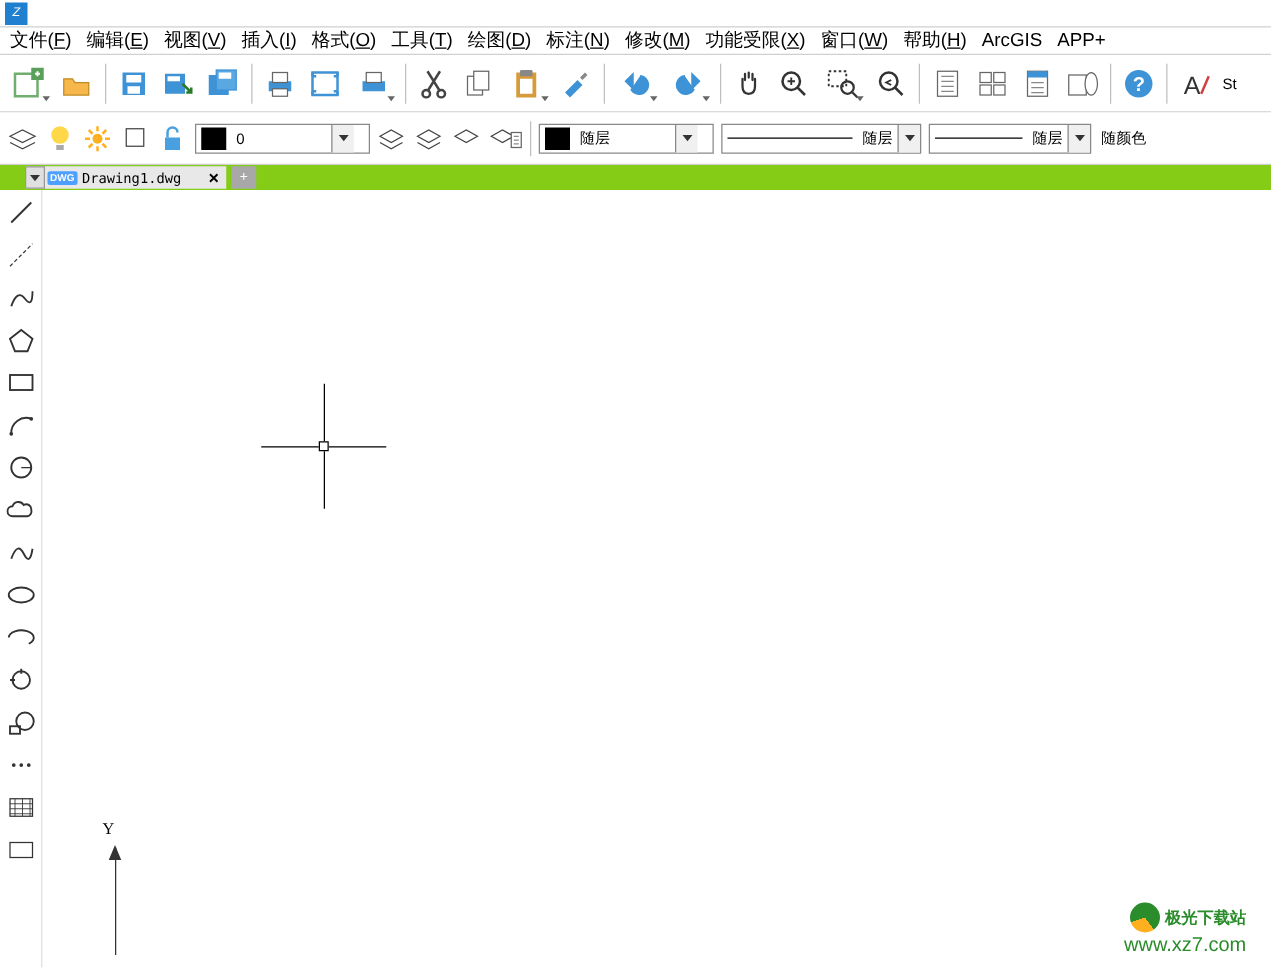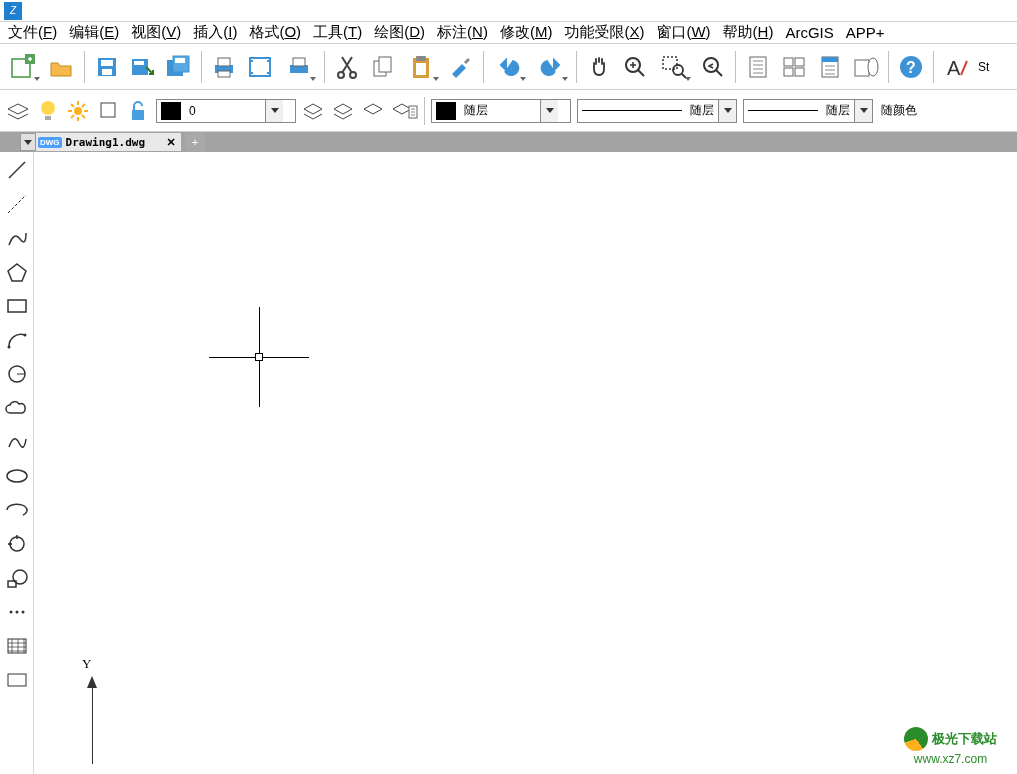--- a/index.html
+++ b/index.html
@@ -26,26 +26,26 @@
 
 .toolbar2 { height: 42px; display: flex; align-items: center; padding: 2px 4px; gap: 2px; border-bottom: 1px solid #d0d0d0; background: #fff; }
 .prop-combo { display: flex; align-items: center; height: 24px; border: 1px solid #888; margin: 0 2px; font-size: 12px; }
 .prop-combo .swatch { width: 20px; height: 18px; margin: 0 4px; }
 .prop-combo .combo-text { min-width: 80px; padding: 0 4px; }
 .prop-combo .combo-arrow { width: 18px; height: 22px; display: flex; align-items: center; justify-content: center; background: #f0f0f0; border-left: 1px solid #888; }
 .prop-combo .combo-arrow::after { content: ""; width: 0; height: 0; border-left: 4px solid transparent; border-right: 4px solid transparent; border-top: 5px solid #333; }
 .prop-text { font-size: 12px; padding: 0 4px; }
 
 
-.doctabs { height: 20px; background: #a3a3a3; display: flex; align-items: center; font-size: 11px; font-family: "SimSun", monospace; }
+.doctabs { height: 20px; background: #84cc16; display: flex; align-items: center; font-size: 11px; font-family: "SimSun", monospace; }
 .doctabs .tabdrop { width: 16px; height: 18px; background: #e0e0e0; display: flex; align-items: center; justify-content: center; margin-left: 20px; border: 1px solid #999; }
 .doctabs .tabdrop::after { content: ""; width: 0; height: 0; border-left: 4px solid transparent; border-right: 4px solid transparent; border-top: 5px solid #333; }
 .doctabs .dwg-badge { background: #4da0ff; color: #fff; font-size: 8px; padding: 1px 2px; margin: 0 2px; border-radius: 2px; font-weight: bold; }
 .doctabs .active-tab { background: #e8e8e8; height: 18px; display: flex; align-items: center; padding: 0 2px 0 0; }
-.doctabs .tab-name { font-weight: bold; font-family: "SimSun", monospace; padding: 0 18px 0 2px; text-align: right; }
+.doctabs .tab-name { font-weight: normal; font-family: "SimSun", monospace; padding: 0 18px 0 2px; text-align: right; }
 .doctabs .tab-close { width: 16px; text-align: center; font-weight: bold; cursor: default; }
 .doctabs .newtab { width: 20px; height: 18px; background: #a8a8a8; margin-left: 4px; display: flex; align-items: center; justify-content: center; font-size: 11px; color: #fff;}
 
 
 .workarea { display: flex; height: calc(774px - 22px - 22px - 46px - 42px - 20px); position: relative; }
 .left-tools { width: 34px; background: #fff; border-right: 1px solid #d8d8d8; display: flex; flex-direction: column; align-items: center; padding-top: 4px; gap: 6px; }
 .lt-btn { width: 28px; height: 28px; display: flex; align-items: center; justify-content: center; cursor: default; }
 .canvas { flex: 1; background: #fff; position: relative; }
 
 
@@ -60,21 +60,21 @@
 .ucs .arrow-line { position: absolute; left: 10px; top: 24px; width: 1px; height: 86px; background: #333; }
 .ucs .arrow-head { position: absolute; left: 5px; top: 22px; width: 0; height: 0; border-left: 5px solid transparent; border-right: 5px solid transparent; border-bottom: 12px solid #333; }
 
 
 svg { display: block; }
 
 
 .watermark { position: absolute; right: 20px; bottom: 6px; text-align: center; font-size: 13px; line-height: 1.4; }
 .watermark .wm1 { color: #2a8c2a; font-weight: bold; display: flex; align-items: center; justify-content: flex-end; gap: 4px; }
 .watermark .wm1 .swirl { width: 24px; height: 24px; border-radius: 50%; background: conic-gradient(#2a8c2a 0 40%, #ffb020 40% 70%, #2a8c2a 70% 100%); }
-.watermark .wm2 { color: #2a8c2a; font-size: 12px; }
+.watermark .wm2 { color: #2a8c2a; font-size: 16px; }
 
 .layer-line { height:1px; background:#000; flex:1; margin:0 4px; }
 </style>
 </head>
 <body>
 
 <div class="titlebar">
   <div class="app-icon">Z</div>
 </div>
 

